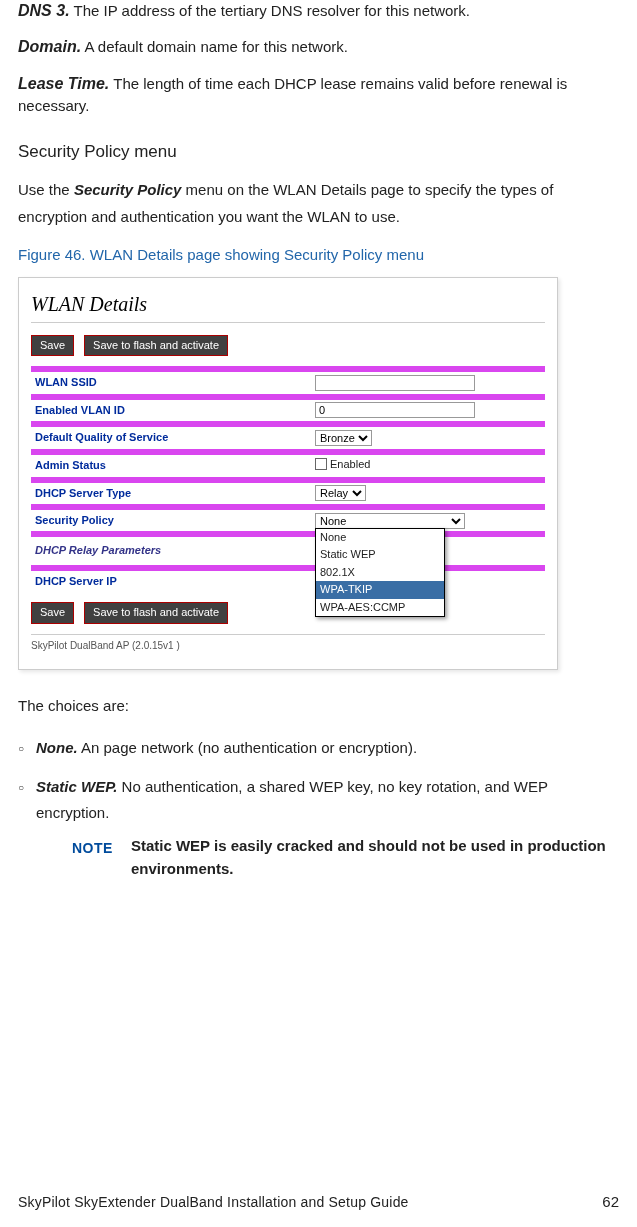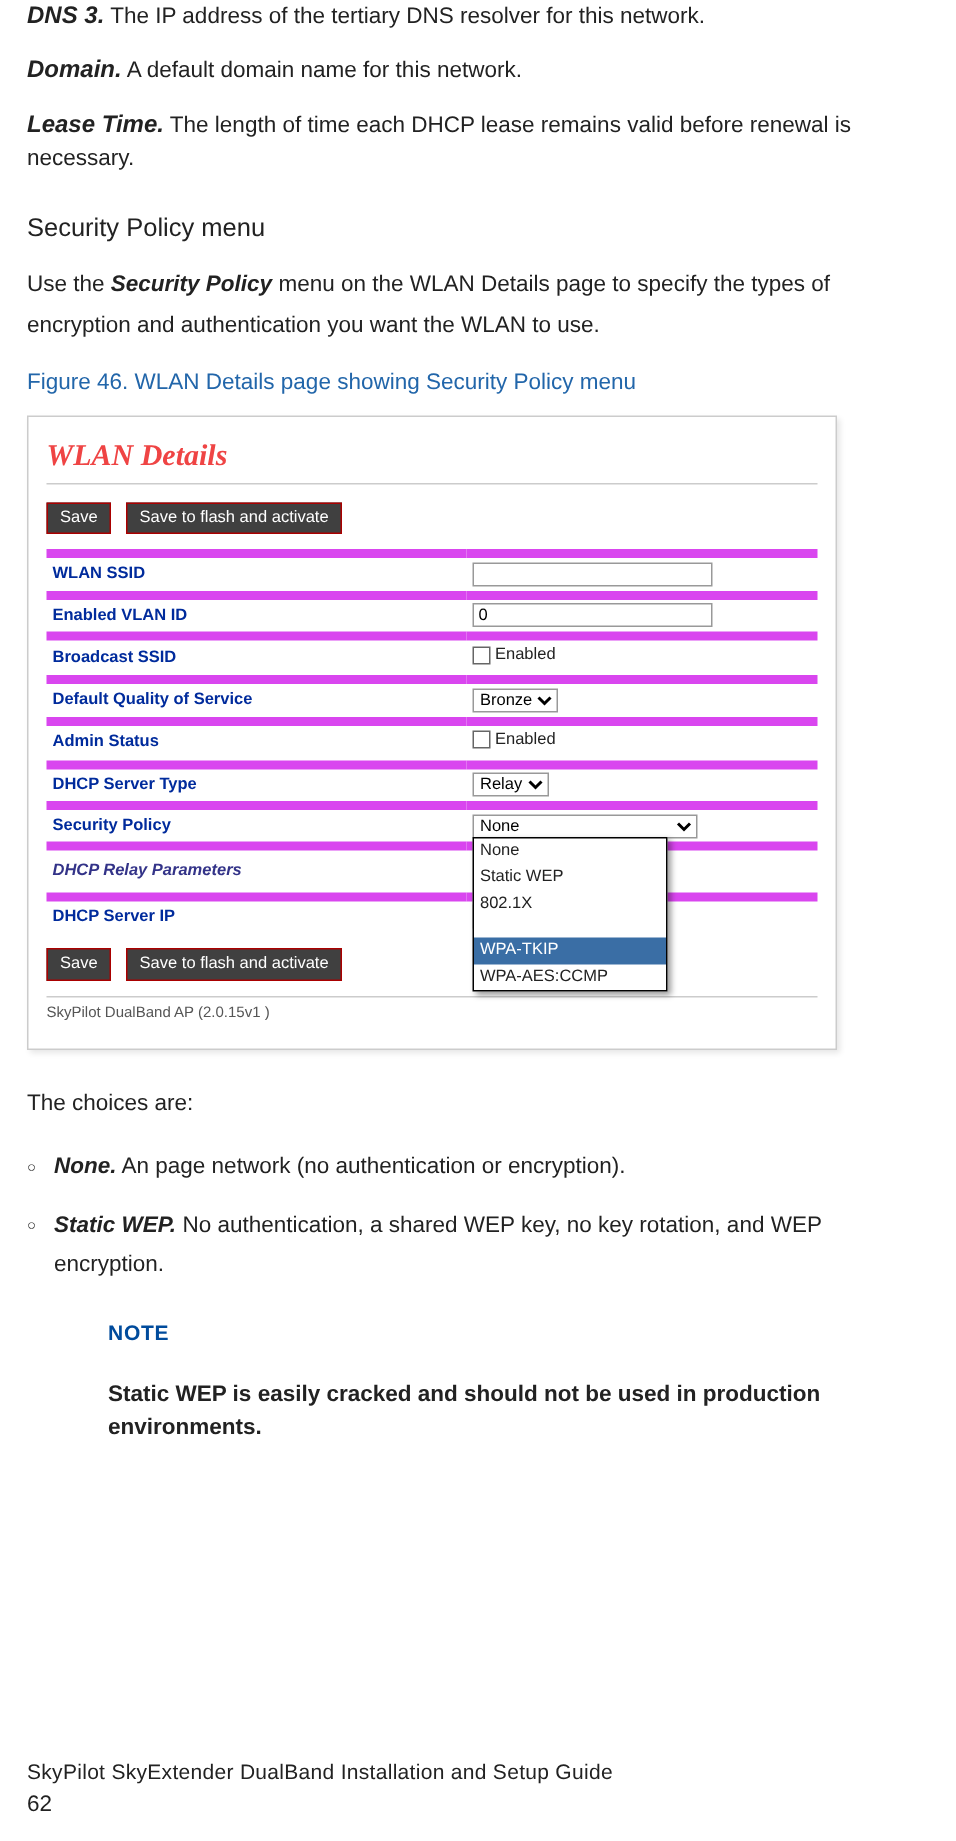--- a/index.html
+++ b/index.html
@@ -43,22 +43,22 @@
     
     .figure-box {
       border: 1px solid #ccc;
       width: 540px;
       background: #fff;
       padding: 12px 12px 0 12px;
       margin-bottom: 22px;
       box-shadow: 2px 2px 4px rgba(0,0,0,0.1);
     }
     .wlan-title {
-      color: #ef4444;
-      font-weight: bold;
+      color: #000000;
+      font-weight: normal;
       font-style: italic;
       font-size: 20px;
       font-family: Georgia, "Times New Roman", serif;
       margin-bottom: 12px;
       padding-bottom: 4px;
       border-bottom: 1px solid #ccc;
     }
     .btn-row {
       margin: 6px 0 10px 0;
       display: flex;
@@ -133,21 +133,20 @@
       width: 130px;
       z-index: 10;
       box-shadow: 2px 2px 4px rgba(0,0,0,0.4);
     }
     .dropdown-open div {
       padding: 1px 4px;
     }
     .dropdown-open div.highlight {
       background: #3a6ea5;
       color: #fff;
-      margin-top: 14px;
     }
     .footer-version {
       font-size: 10px;
       color: #555;
       margin-top: 8px;
       border-top: 1px solid #ccc;
       padding: 4px 0 16px 0;
       font-family: Verdana, sans-serif;
     }
 
@@ -163,25 +162,24 @@
       font-size: 10px;
       position: absolute;
       left: -18px;
       top: 5px;
       color: #333;
     }
     .choice-term { font-style: italic; font-weight: 600; }
 
     .note-block {
       margin-left: 36px;
-      margin-top: 20px;
+      margin-top: 10px;
       display: flex;
       gap: 18px;
       align-items: flex-start;
-      flex-direction: column;
     }
     .note-label {
       color: #004b9c;
       font-weight: bold;
       font-family: "Arial Narrow", Arial, sans-serif;
       letter-spacing: 0.5px;
       font-size: 14px;
       flex-shrink: 0;
       padding-top: 2px;
     }
@@ -191,21 +189,20 @@
     }
 
     .page-footer {
       position: absolute;
       bottom: 14px;
       left: 18px;
       right: 18px;
       display: flex;
       justify-content: space-between;
       align-items: baseline;
-      flex-direction: column;
     }
     .page-footer-title {
       font-family: "Arial Narrow", Arial, sans-serif;
       font-size: 14px;
       letter-spacing: 0.2px;
     }
     .page-footer-num {
       font-family: "Arial Narrow", Arial, sans-serif;
       font-size: 15px;
     }
@@ -246,29 +243,20 @@
 
   <table class="config-table">
     <tbody>
         <tr>
       <td class="label-cell">WLAN SSID</td>
       <td class="value-cell"><input class="txt-input" type="text" value="" style=""></td>
     </tr>
     <tr>
       <td class="label-cell">Enabled VLAN ID</td>
       <td class="value-cell"><input class="txt-input" type="text" value="0" style=""></td>
-    </tr>
-    <tr>
-      <td class="label-cell">Broadcast SSID</td>
-      <td class="value-cell">
-        <span class="checkbox-wrap">
-          <span class="fake-checkbox"></span>
-          <span>Enabled</span>
-        </span>
-      </td>
     </tr>
     <tr>
       <td class="label-cell">Default Quality of Service</td>
       <td class="value-cell">
         <select class="sel">
           <option>Bronze</option>
         </select>
       </td>
     </tr>
     <tr>

